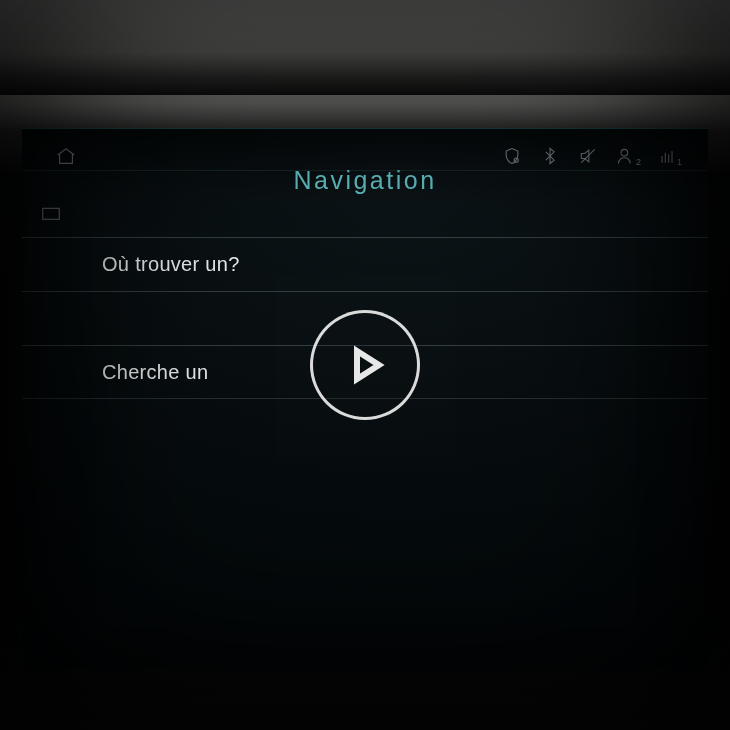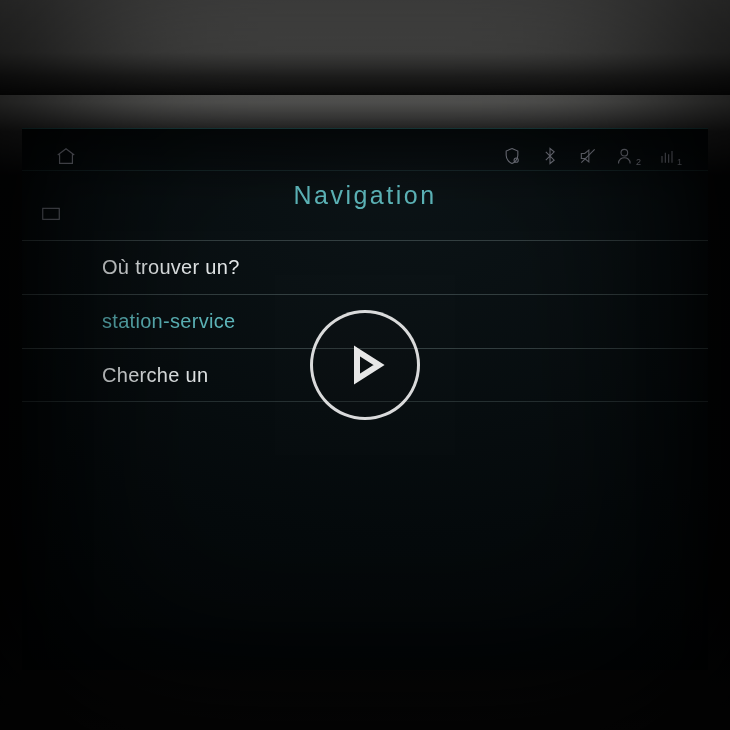--- a/index.html
+++ b/index.html
@@ -45,25 +45,25 @@
   .side-icon { position:absolute; left:18px; width:24px; height:24px; opacity:.55;}
   .side-icon svg{width:22px;height:22px;stroke:#ccd;fill:none;stroke-width:1.2;}
   .back-icon { top: 72px; }
   
   .page-title {
     text-align: center;
     color: #5fb9bd;
     font-size: 25px;
     letter-spacing: 2.5px;
     font-weight: 300;
-    margin-top: 52px;
+    margin-top: 37px;
   }
   
   .list {
-    margin-top: 30px;
+    margin-top: 42px;
     padding: 0;
   }
   .row {
     position: relative;
     display: flex; align-items: center;
     height: 54px;
     padding-left: 80px;
     border-top: 1px solid rgba(130,150,150,0.35);
     color: #e9edee;
     font-size: 20px;
@@ -148,21 +148,20 @@
     <h1 class="page-title">Navigation</h1>
 
     <div class="list">
 
       <div class="row">
         <span>Où trouver un </span>
         <span>?</span>
       </div>
 
       <div class="row">
-        <span class="hl">station-service</span>
         <span></span>
       </div>
 
 
 
       <div class="row">
         <span>Cherche un </span>
         <span></span>
       </div>
 

